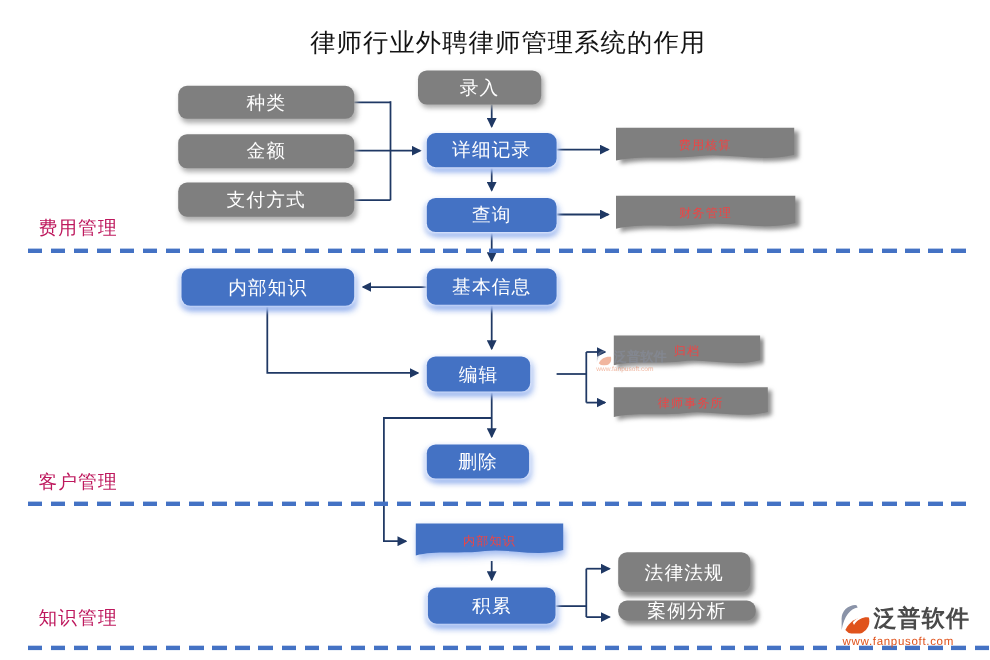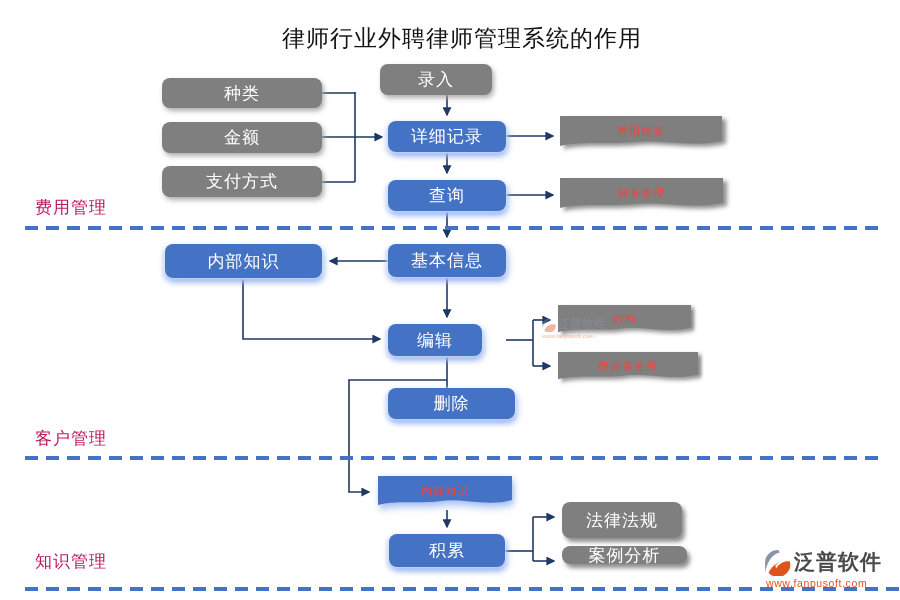--- a/index.html
+++ b/index.html
@@ -147,21 +147,21 @@
       <path class="doc-gray" d="M0,1 H160 V25 C130,32 100,23 75,26 C50,29 20,25 0,30 Z"></path>
     </svg>
     <span class="doc-label">归档</span>
   </div>
   <div class="doc" style="left:558px;top:351px;width:140px;height:30px">
     <svg viewBox="0 0 160 32" preserveAspectRatio="none">
       <path class="doc-gray" d="M0,1 H160 V25 C130,32 100,23 75,26 C50,29 20,25 0,30 Z"></path>
     </svg>
     <span class="doc-label">律师事务所</span>
   </div>
-  <div class="node blue" style="left:388px;top:388px;width:127px;height:31px">
+  <div class="node blue" style="left:388px;top:404px;width:93px;height:31px">
     <span>删除</span>
   </div>
   <div class="section-label" style="top:427px">客户管理</div>
   <div class="divider" style="left:25px;top:456px;width:856px"></div>
 
   <div class="doc" style="left:378px;top:475px;width:134px;height:32px">
     <svg viewBox="0 0 160 32" preserveAspectRatio="none">
       <path class="doc-blue" d="M0,1 H160 V25 C130,32 100,23 75,26 C50,29 20,25 0,30 Z"></path>
     </svg>
     <span class="doc-label">内部知识</span>

